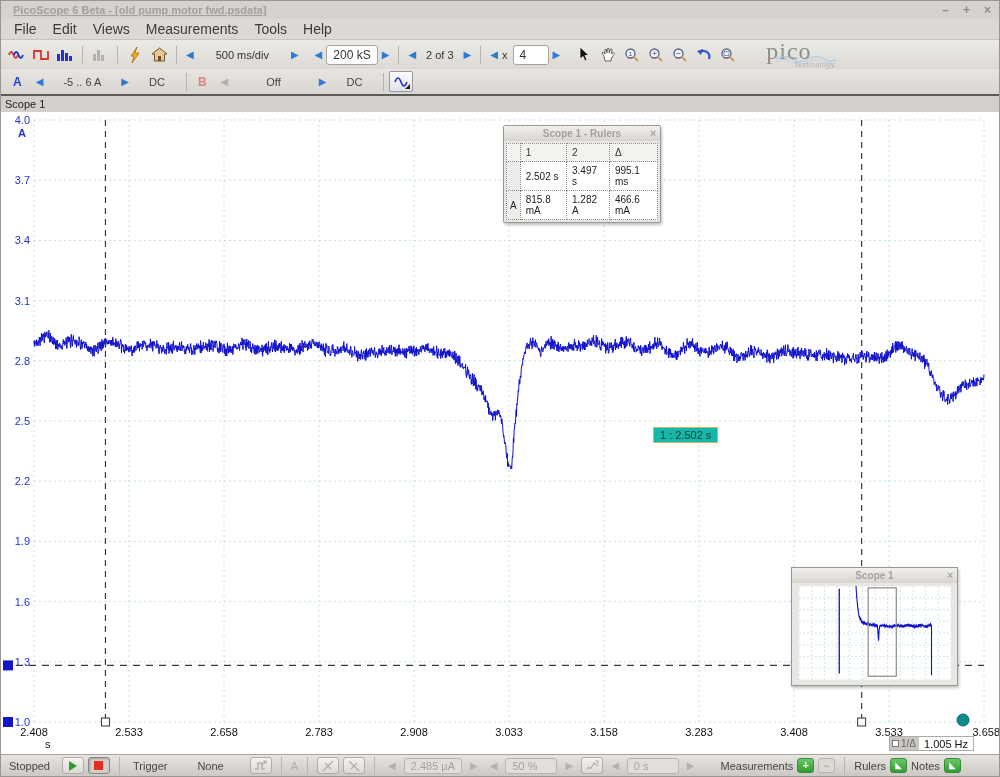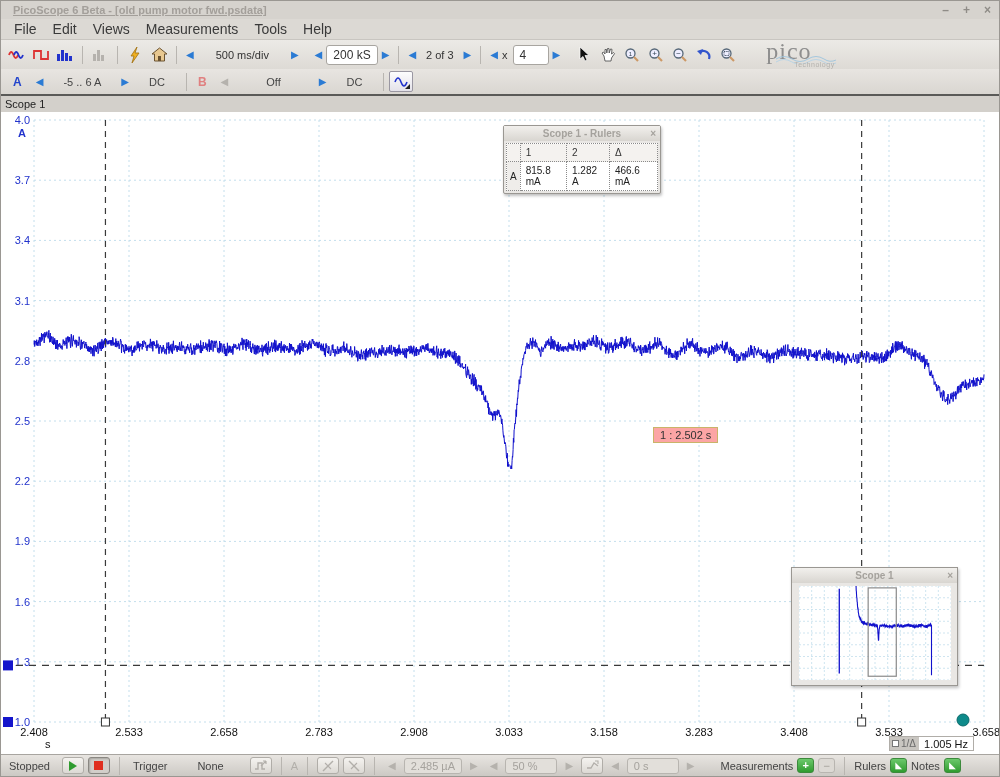--- a/index.html
+++ b/index.html
@@ -55,21 +55,21 @@
   .rpanel { position:absolute; left:502px; top:13px; width:158px; background:#e9e7e4; border:1px solid #9a9792; box-shadow:1px 2px 3px rgba(0,0,0,0.25); border-radius:2px; }
   .rpanel .rtitle { height:15px; background:linear-gradient(#f2f0ed,#d8d5d0); display:flex; align-items:center; position:relative; }
   .rpanel .rtitle .t { width:100%; text-align:center; font-size:10px; font-weight:bold; color:#a5a29d; }
   .rpanel .rtitle .x { position:absolute; right:4px; font-size:10px; color:#a5a29d; font-weight:bold; }
   .rtable { border-collapse:collapse; margin:2px; background:#fff; }
   .rtable td, .rtable th { border:1px dotted #8a8a8a; font-size:10px; font-weight:normal; color:#222; padding:3px 5px; text-align:left; background:#fff; }
   .rtable .lblcol { width:12px; padding:3px 3px; background:#efedea; }
   .rtable tr.hdr td { background:#f4f2ef; color:#333; }
 
   
-  .rtooltip { position:absolute; left:652px; top:315px; background:#fca5a5; border:1px solid #c9b469; font-size:11px; color:#333; padding:1px 6px; }
+  .rtooltip { position:absolute; left:652px; top:315px; background:#14b8a6; border:1px solid #c9b469; font-size:11px; color:#333; padding:1px 6px; }
 
   
   .ovwin { position:absolute; left:790px; top:455px; width:167px; height:119px; background:#e9e7e4; border:1px solid #9a9792; box-shadow:1px 2px 3px rgba(0,0,0,0.25); }
   .ovwin .rtitle { height:15px; background:linear-gradient(#f2f0ed,#d8d5d0); display:flex; align-items:center; position:relative; }
   .ovwin .rtitle .t { width:100%; text-align:center; font-size:10px; font-weight:bold; color:#a5a29d; }
   .ovwin .rtitle .x { position:absolute; right:4px; font-size:10px; color:#a5a29d; font-weight:bold; }
   .ovwin svg { position:absolute; left:7px; top:18px; background:#fff; }
 
   
   .freqbox { position:absolute; left:888px; top:624px; height:15px; display:flex; align-items:center; border:1px solid #b0ada8; background:#fff; }
@@ -323,20 +323,26 @@
       </div>
       <table class="rtable">
         <tbody>
             <tr class="hdr">
           <td class="lblcol"></td>
           <td style="width:48px;">1</td>
           <td style="width:44px;">2</td>
           <td style="width:50px;">Δ</td>
         </tr>
         <tr>
+          <td class="lblcol"></td>
+          <td>2.502 s</td>
+          <td>3.497 s</td>
+          <td>995.1 ms</td>
+        </tr>
+        <tr>
           <td class="lblcol">A</td>
           <td>815.8 mA</td>
           <td>1.282 A</td>
           <td>466.6 mA</td>
         </tr>
       </tbody>
         </table>
     </div>
 
     <div class="rtooltip">1 : 2.502 s</div>

